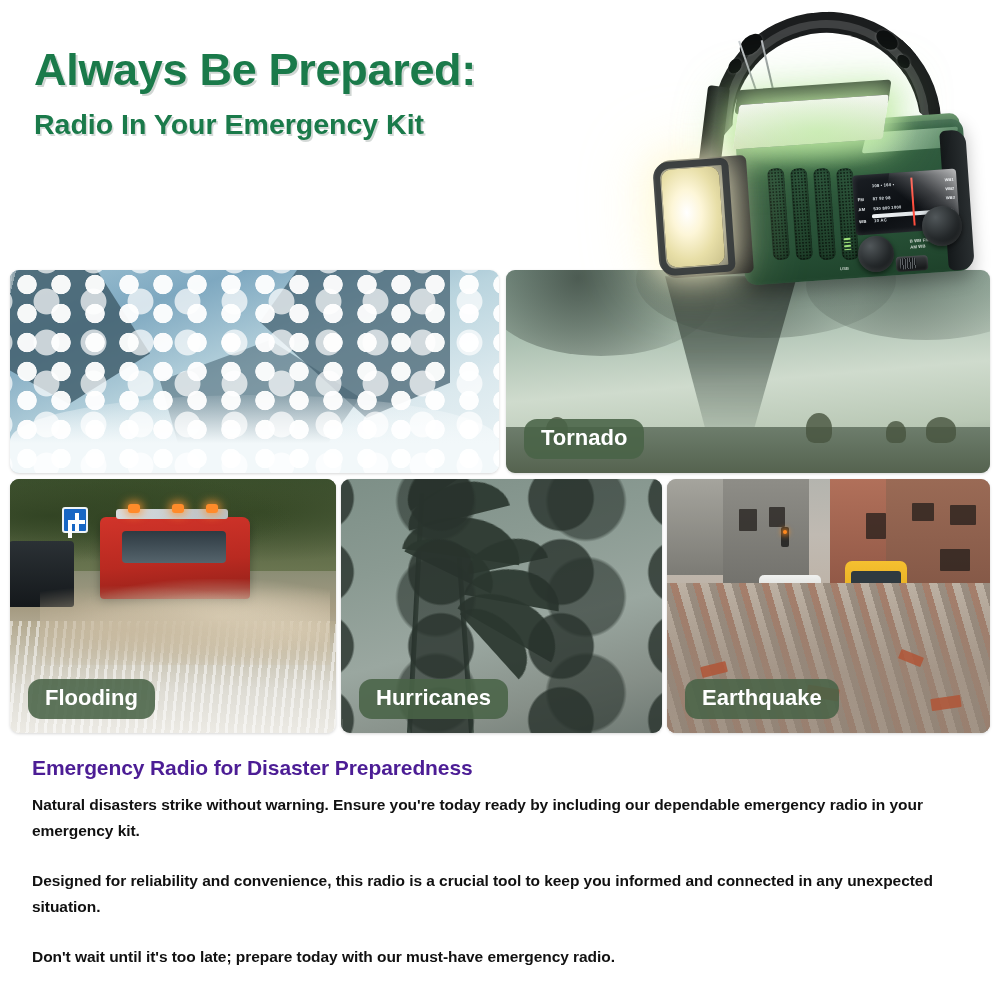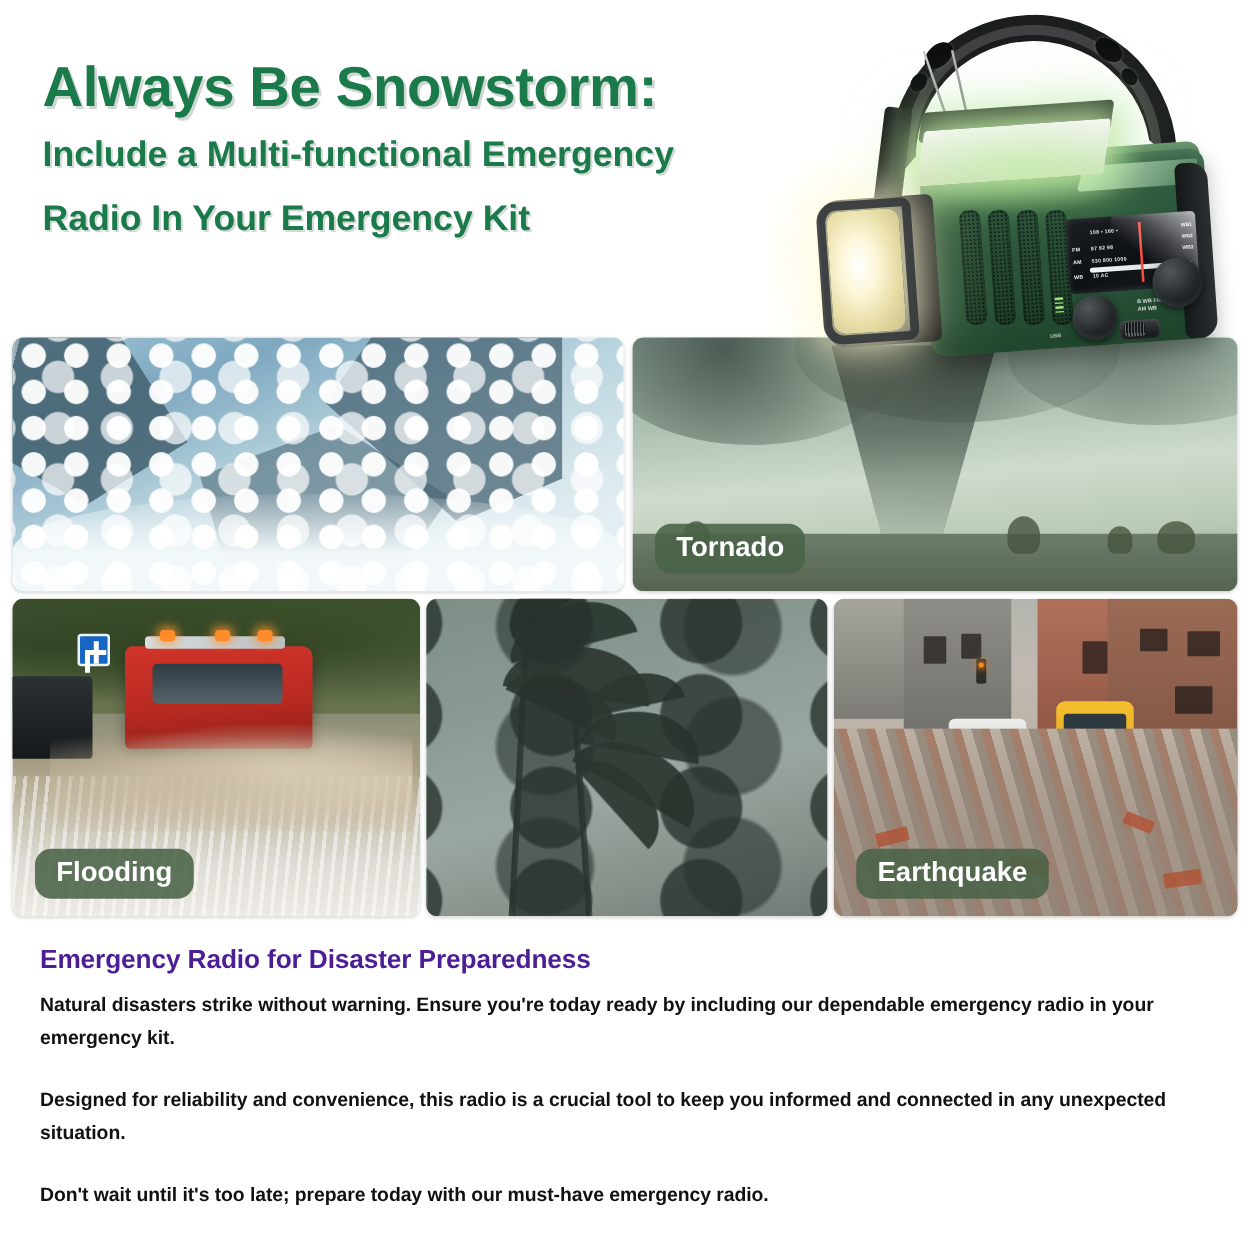--- a/index.html
+++ b/index.html
@@ -441,22 +441,21 @@
   .bottom p{
     font-size:15.5px; font-weight:bold; color:#111111;
     line-height:1.65; margin-bottom:25px; letter-spacing:-0.05px;
   }
   .bottom p:last-child{ margin-bottom:12px; }
 </style>
 </head>
 <body>
 
 <div class="headline-block">
-  <div class="headline-main">Always Be Snowstorm:</div>
-  <div class="headline-sub">Include a Multi-functional Emergency</div>
+  <div class="headline-main">Always Be Prepared:</div>
   <div class="headline-sub">Radio In Your Emergency Kit</div>
 </div>
 
 <div class="product">
   <div class="radio-wrap">
 
     <div class="handle"></div>
     <div class="handle-gloss"></div>
     <div class="handle-hole hh1"></div>
     <div class="handle-hole hh2"></div>
@@ -582,20 +581,21 @@
     <div class="frond" style="left:64px; top:30px;  width:118px; height:40px; transform:rotate(8deg);"></div>
     <div class="frond" style="left:62px; top:6px;   width:88px;  height:28px; transform:rotate(-34deg);"></div>
     <div class="frond" style="left:70px; top:44px;  width:96px;  height:30px; transform:rotate(26deg);"></div>
     <div class="frond" style="left:126px;top:82px;  width:96px;  height:34px; transform:rotate(10deg);"></div>
     <div class="frond" style="left:126px;top:94px;  width:108px; height:38px; transform:rotate(30deg);"></div>
     <div class="frond" style="left:124px;top:70px;  width:82px;  height:26px; transform:rotate(-12deg);"></div>
     <div class="frond" style="left:130px;top:110px; width:88px;  height:30px; transform:rotate(48deg);"></div>
     <div class="hurr-debris"></div>
     <div class="hurr-streak"></div>
   </div>
+  <div class="tile-label">Hurricanes</div>
 </div>
 
 <div class="tile" id="tile-earthquake">
   <div class="scene eq-bg">
     <div class="eq-building eqb4"></div>
     <div class="eq-building eqb3"></div>
     <div class="eq-building eqb2"></div>
     <div class="eq-building eqb1"></div>
     <div class="eq-window" style="right:14px;  top:26px; width:26px; height:20px;"></div>
     <div class="eq-window" style="right:56px;  top:24px; width:22px; height:18px;"></div>

